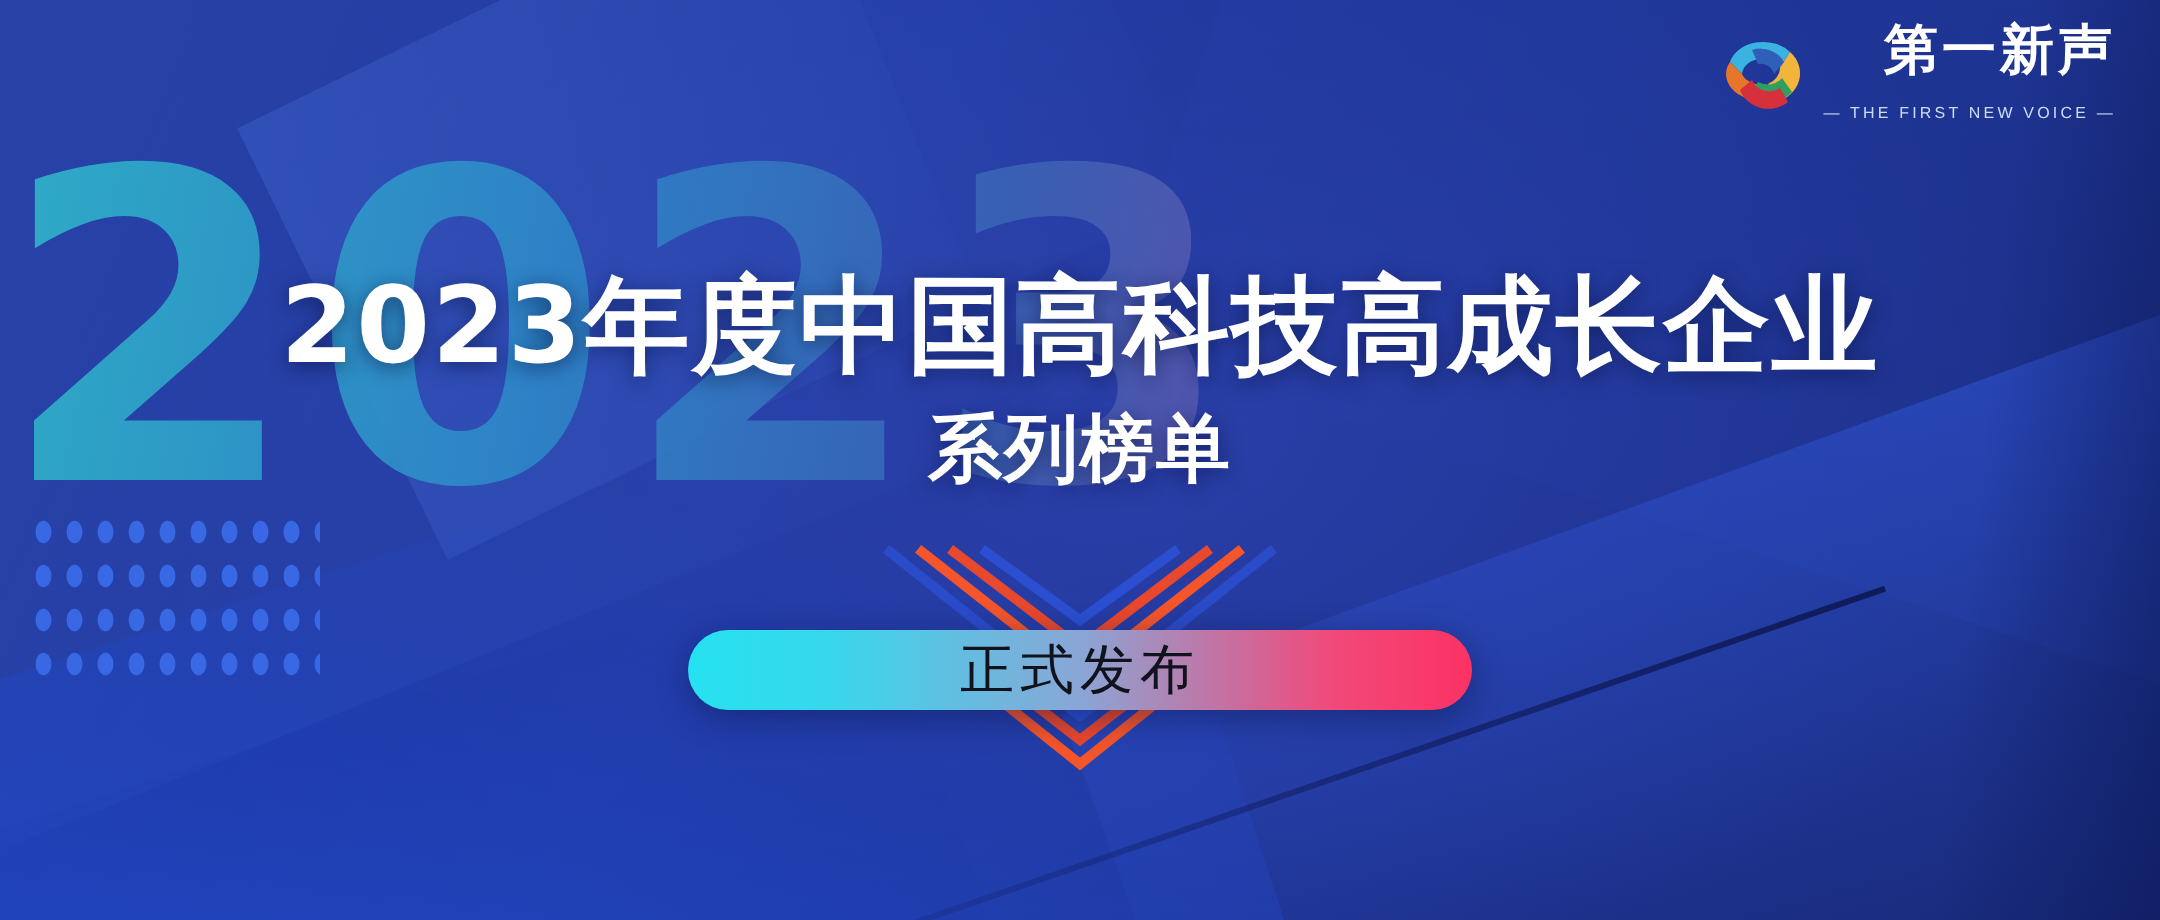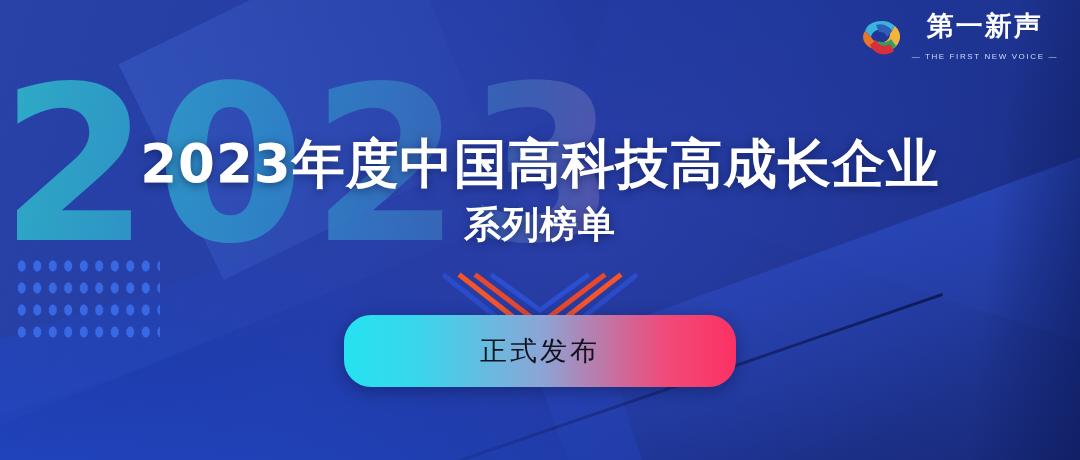--- a/index.html
+++ b/index.html
@@ -114,21 +114,21 @@
     text-shadow:0 2px 10px rgba(8,16,60,.55);
   }
   .headline .l1{display:block;font-size:53px;line-height:60px;text-align:center;}
   .headline .l2{display:block;font-size:37px;line-height:62px;}
 
   
   .pill{
     position:absolute;
     left:50%;top:315px;
     transform:translateX(-50%);
-    width:392px;height:72px;
+    width:392px;height:40px;
     border-radius:27px;
     background-image:linear-gradient(90deg,#25e2f0 0%,#38d7ec 18%,#8aa6d6 50%,#f04a7a 82%,#fb3263 100%);
     box-shadow:0 4px 16px rgba(10,20,70,.45);
     display:flex;align-items:center;justify-content:center;
     z-index:5;
   }
   .pill-label{
     color:#10121c;
     font-size:27px;
     font-weight:500;
@@ -136,21 +136,21 @@
     font-family:"DejaVu Sans","Liberation Sans",sans-serif;
   }
 
   
   .logos{
     position:absolute;right:22px;top:12px;
     display:flex;align-items:center;gap:22px;
     z-index:6;
   }
   .logo{display:flex;align-items:center;gap:8px;}
-  .logo-text{display:flex;flex-direction:column;align-items:center;line-height:1;}
+  .logo-text{display:flex;flex-direction:column;align-items:flex-end;line-height:1;}
   .logo-cn{
     color:#ffffff;font-size:27px;font-weight:700;letter-spacing:2px;
     font-family:"DejaVu Sans","Liberation Sans",sans-serif;
   }
   .logo-en{
     color:#cfdcf6;font-size:8px;letter-spacing:1.6px;margin-top:14px;
     font-family:"Liberation Sans",sans-serif;white-space:nowrap;
   }
   .logo-en.red{color:#f0444f;font-weight:700;font-size:8.5px;letter-spacing:.8px;}
   .logo-mark{width:44px;height:40px;flex:0 0 auto;}

